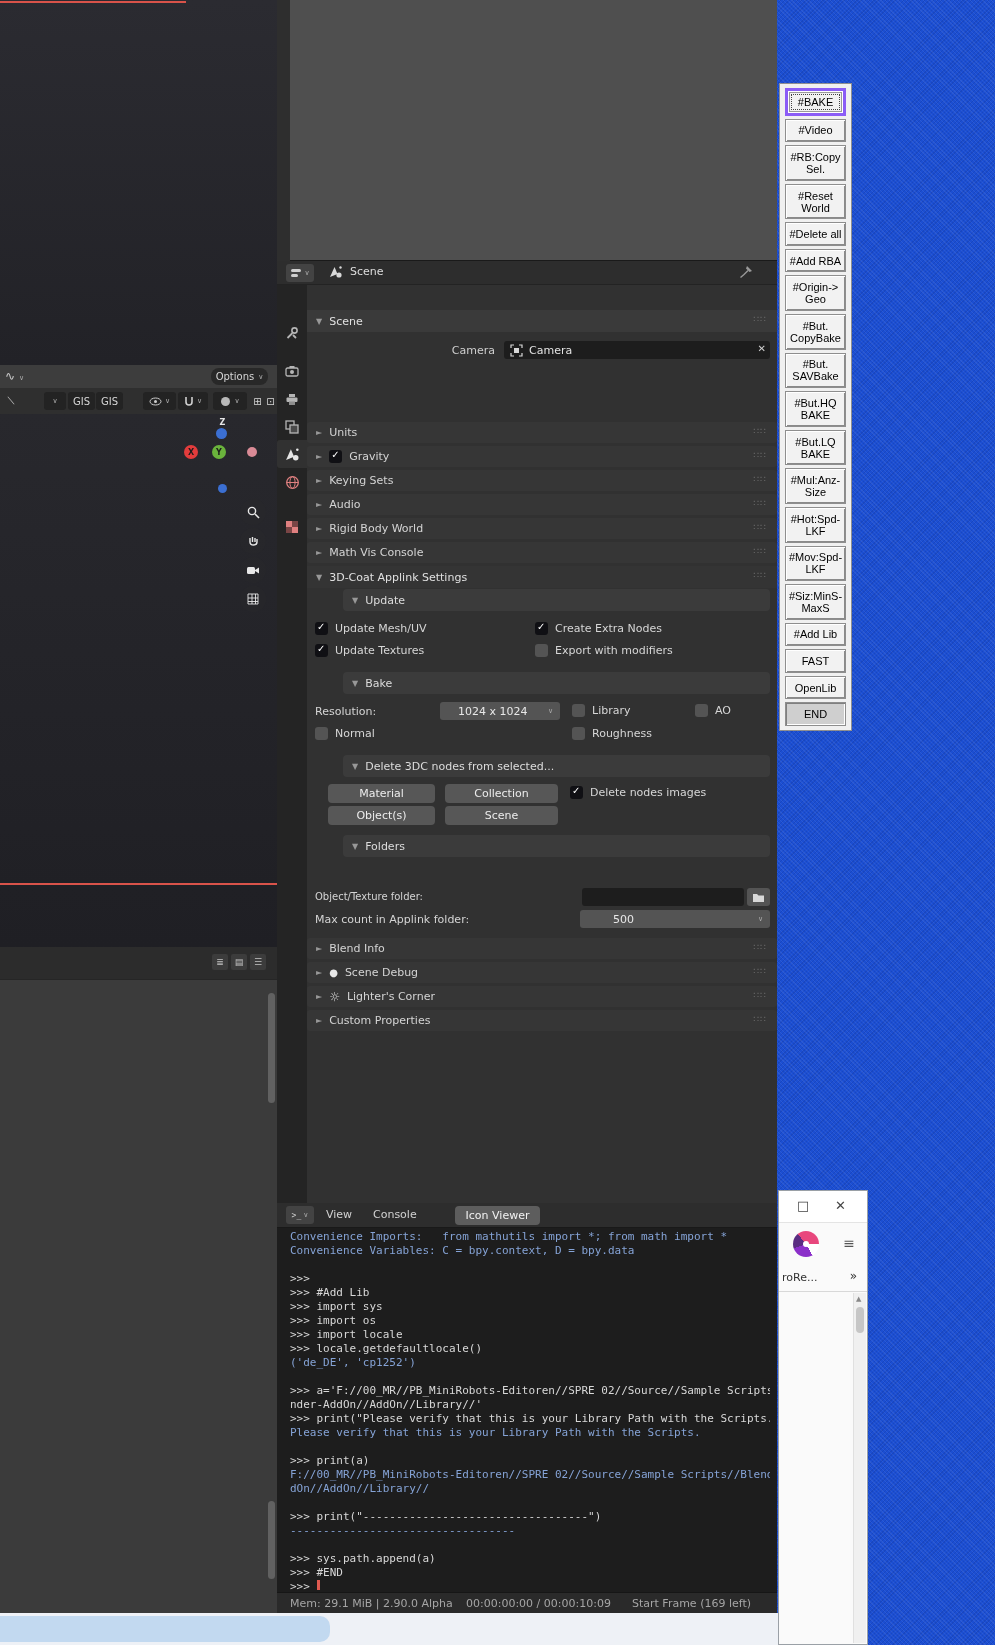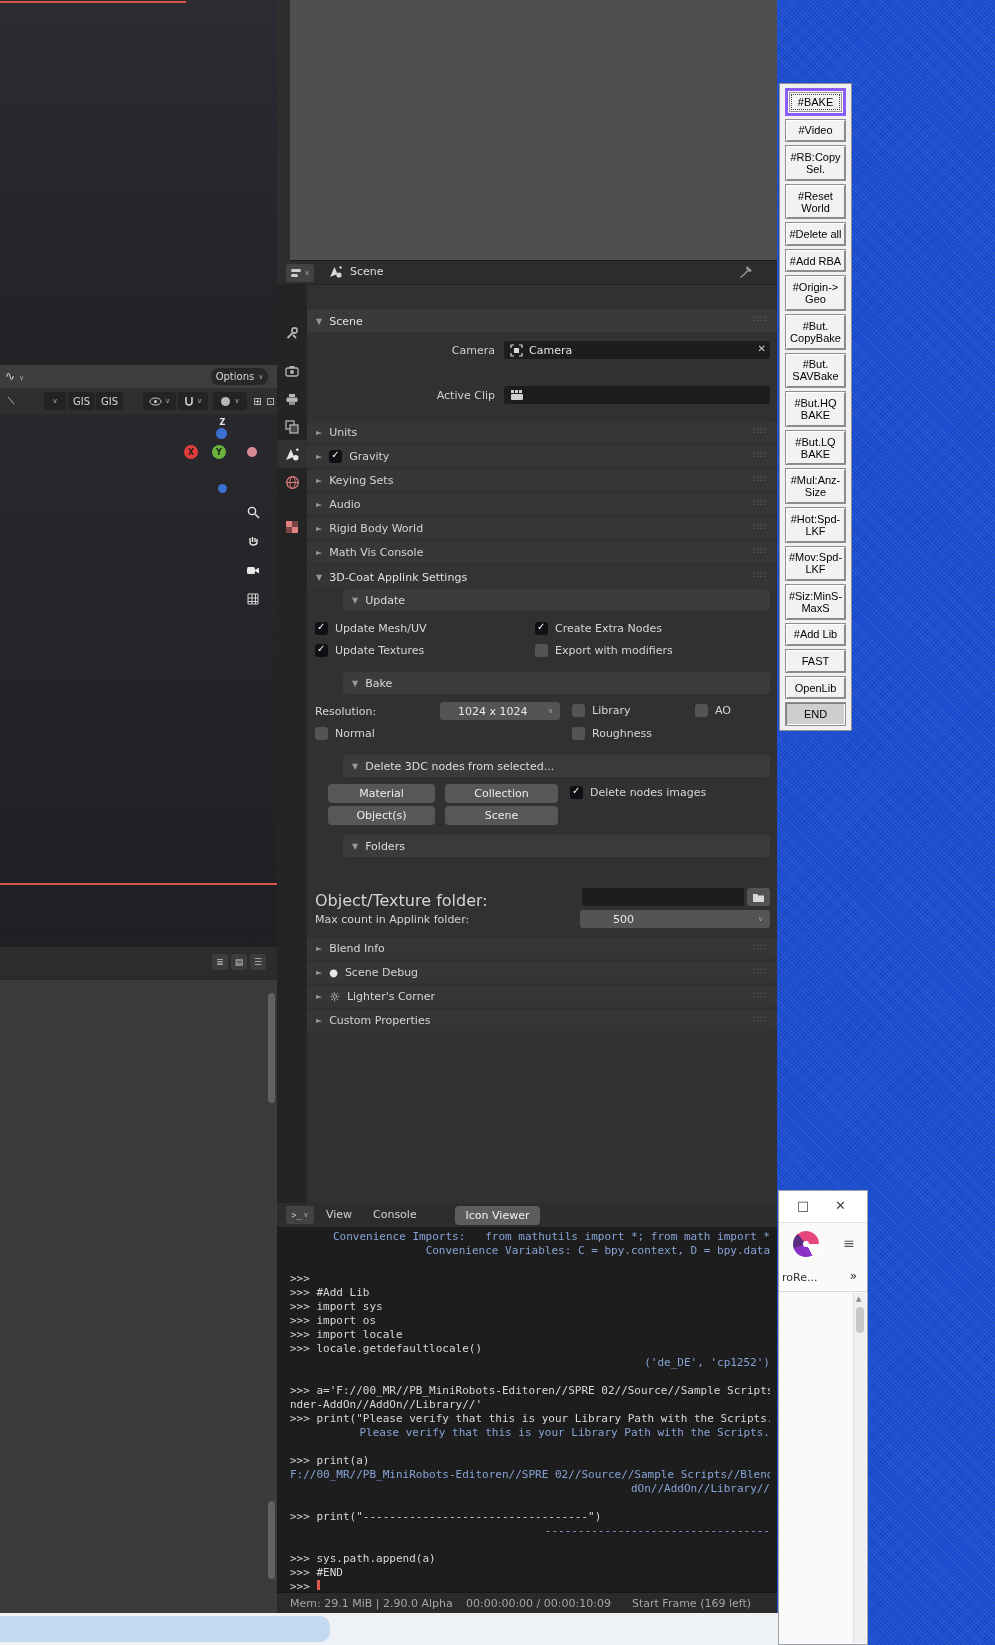--- a/index.html
+++ b/index.html
@@ -71,21 +71,21 @@
     display:flex;align-items:center;justify-content:center;}
   
   #console{left:0;top:1203px;width:500px;height:389px;background:#1d1d1d;}
   .con-header{left:0;top:0;width:500px;height:25px;background:#2d2d2d;border-bottom:1px solid #191919;box-sizing:border-box;}
   .con-menu{position:absolute;top:5px;font-size:11px;color:#d2d2d2;}
   .iconviewer{position:absolute;left:178px;top:3px;width:85px;height:19px;background:#5d5d5d;border-radius:4px;
     color:#f2f2f2;font-size:11px;display:flex;align-items:center;justify-content:center;}
   #con-lines{position:absolute;left:13px;top:27px;width:480px;height:360px;overflow:hidden;
     font-family:"DejaVu Sans Mono",monospace;font-size:11px;line-height:14px;white-space:pre;}
   .cline{color:#d8d8d8;height:14px;}
-  .cline.out{color:#85a3d6;text-align:right;}
+  .cline.out{color:#85a3d6;}
   .cursor{display:inline-block;width:3px;height:12px;background:#e05a50;vertical-align:-2px;}
   
   #statusbar{left:0;top:1592px;width:500px;height:21px;background:#2a2a2a;border-top:1px solid #161616;
     box-sizing:border-box;font-size:11px;color:#a5a5a5;}
   
   #side-panel{left:779px;top:83px;width:73px;height:648px;background:#f0f0f0;border:1px solid #8f8f8f;
     box-sizing:border-box;padding:4px 5px;display:flex;flex-direction:column;justify-content:space-between;gap:3px;}
   .wbtn{flex:1 1 auto;background:#f2f2f2;border:1px solid #8e8e8e;
     box-shadow:inset 1px 1px 0 #ffffff, inset -1px -1px 0 #8a8a8a;
     font-family:"Liberation Sans",sans-serif;font-size:11px;line-height:12px;color:#000;
@@ -339,33 +339,20 @@
           <span>
               <svg width="13" height="13" viewBox="0 0 13 13">
                 <path d="M1 4 V1 H4 M9 1 H12 V4 M12 9 V12 H9 M4 12 H1 V9" fill="none" stroke="#d8d8d8" stroke-width="1.2"></path>
                 <rect x="4" y="4" width="5" height="5" fill="#d8d8d8"></rect>
               </svg>
             </span>
           <span>Camera</span>
           <span class="xbtn">✕</span>
         </span>
       </div>
-      <div class="p-row" style="top:101px;height:18px;">
-        <span class="flabel">Active Clip</span>
-        <span class="dfield">
-          <span>
-              <svg width="14" height="12" viewBox="0 0 14 12">
-                <rect x="1" y="1" width="3" height="3" fill="#cfcfcf"></rect>
-                <rect x="5" y="1" width="3" height="3" fill="#cfcfcf"></rect>
-                <rect x="9" y="1" width="3" height="3" fill="#cfcfcf"></rect>
-                <rect x="1" y="5" width="12" height="6" rx="1" fill="#cfcfcf"></rect>
-              </svg>
-            </span>
-        </span>
-      </div>
 
       <div id="sections-top">
           <div class="p-row sec-row" style="top: 137px;">
             <span class="arrow">►</span>
             <span>Units</span>
             <span class="handle">∷∷</span>
           </div>
           <div class="p-row sec-row" style="top: 161px;">
             <span class="arrow">►</span>
             <span class="cb checked" style="margin-right:7px;"></span>
@@ -460,21 +447,21 @@
           <span>Delete nodes images</span>
         </div>
       <div class="gbtn" style="left:21px;top:521px;width:107px;">Object(s)</div>
       <div class="gbtn" style="left:138px;top:521px;width:113px;">Scene</div>
 
       <div class="subhdr" style="top:550px;">
         <span class="arrow">▼</span>
           <span>Folders</span>
       </div>
       <div class="p-row" style="top:603px;height:18px;">
-        <span style="position:absolute;left:8px;top:3px;font-size:16px;color:#d4d4d4;">Object/Texture folder:</span>
+        <span style="position:absolute;left:8px;top:3px;font-size:10px;color:#d4d4d4;">Object/Texture folder:</span>
         <span class="dfield" style="left:275px;width:162px;"></span>
         <span class="foldbtn" style="left:440px;">
           <svg width="13" height="11" viewBox="0 0 13 11">
               <path d="M1 2 h4 l1.5 1.5 H12 V10 H1 Z" fill="#d8d8d8"></path>
             </svg>
         </span>
       </div>
       <div class="p-row" style="top:625px;height:19px;">
         <span style="position:absolute;left:8px;top:3px;font-size:11px;color:#d4d4d4;">Max count in Applink folder:</span>
         <span class="dd" style="left:273px;width:190px;padding-left:33px;box-sizing:border-box;">

